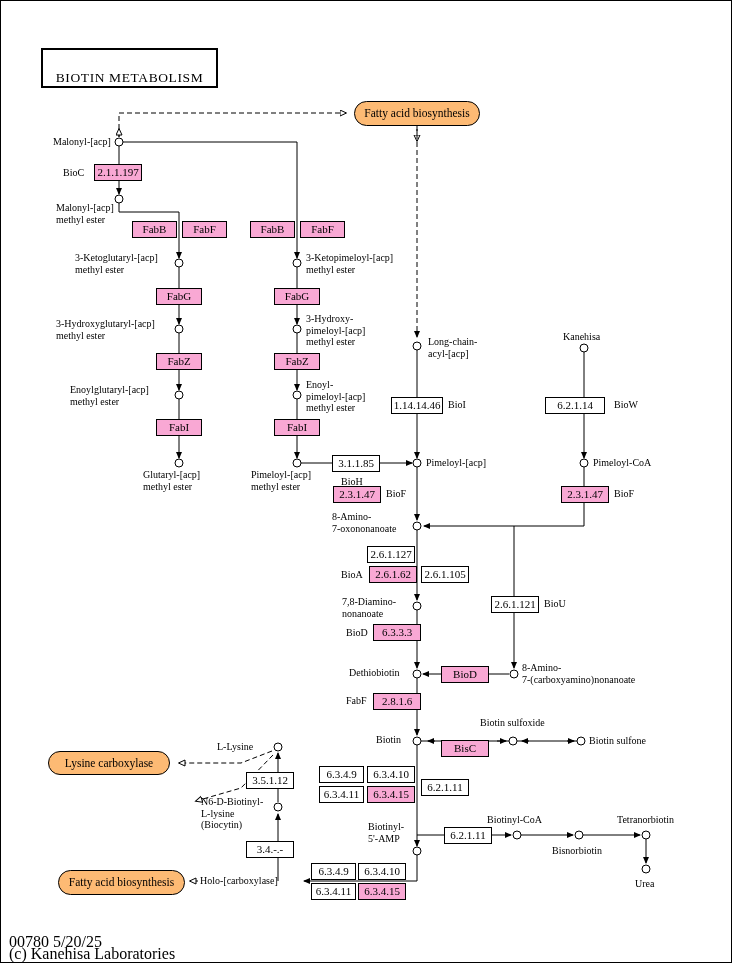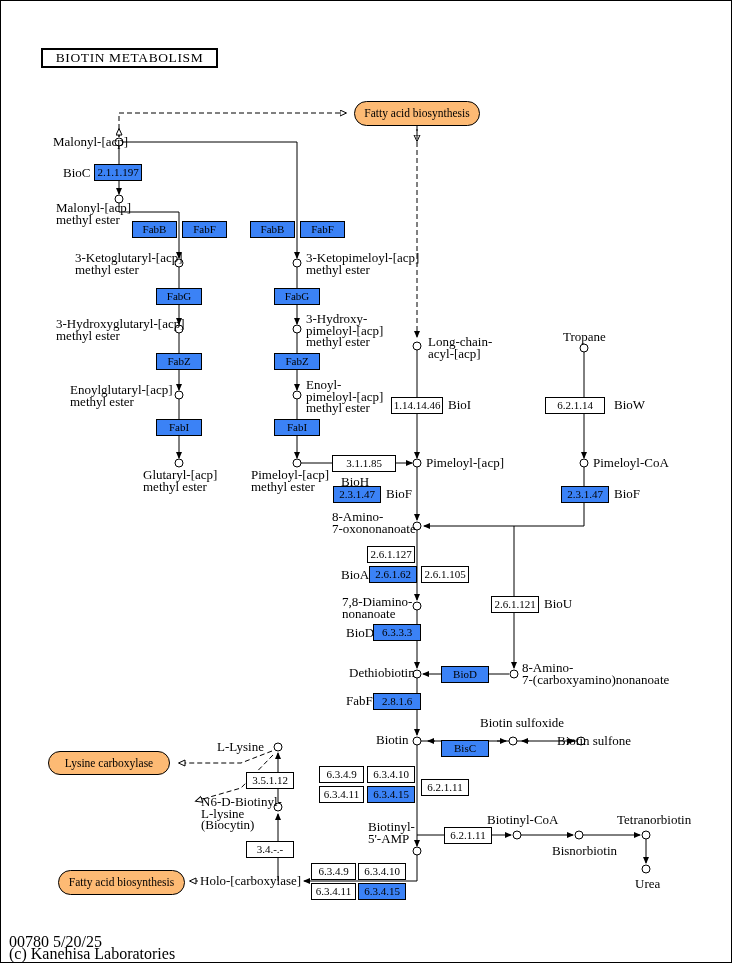--- a/index.html
+++ b/index.html
@@ -1,29 +1,29 @@
 <!DOCTYPE html>
 <html><head>
 <meta charset="utf-8">
 <style>
   *{margin:0;padding:0;box-sizing:border-box}
   html,body{background:#fff}
   #map{position:relative;width:732px;height:963px;background:#fff;border:1px solid #000;
        font-family:"Liberation Serif",serif;color:#000;overflow:hidden}
   #wires{position:absolute;left:0;top:0}
-  .t{position:absolute;font-size:13px;line-height:11.5px;white-space:pre-line}
+  .t{position:absolute;font-size:10px;line-height:11.5px;white-space:pre-line}
   .ec{position:absolute;height:17px;border:1px solid #000;background:#fff;
       font-size:11px;line-height:15px;text-align:center;overflow:hidden}
-  .ec.g{background:#3b82f6}
+  .ec.g{background:#f9a8d4}
   .rl{position:absolute;border:1px solid #000;border-radius:13px;background:#fdba74;
       display:flex;align-items:center;justify-content:center;
       font-size:11.5px;line-height:12.5px;text-align:center;white-space:pre-line}
   .rl.left{justify-content:flex-start;text-align:left;padding-left:8px}
-  #title-box{position:absolute;left:40px;top:47px;width:177px;height:20px;border:2px solid #000;
-      display:flex;align-items:flex-start;justify-content:center;font-size:13.5px;letter-spacing:.6px}
+  #title-box{position:absolute;left:40px;top:47px;width:177px;height:40px;border:2px solid #000;
+      display:flex;align-items:flex-end;justify-content:center;font-size:13.5px;letter-spacing:.6px}
   .ft{position:absolute;font-size:16px}
 </style>
 </head>
 <body>
 
 <div id="map">
 
   <svg id="wires" width="732" height="963">
     <defs>
       <marker id="ma" markerWidth="9" markerHeight="9" refX="6" refY="3" orient="auto" markerUnits="userSpaceOnUse">
@@ -123,21 +123,21 @@
   <div class="ec g" style="left:131px;top:220px;width:45px">FabB</div>
   <div class="ec g" style="left:181px;top:220px;width:45px">FabF</div>
   <div class="ec g" style="left:249px;top:220px;width:45px">FabB</div>
   <div class="ec g" style="left:299px;top:220px;width:45px">FabF</div>
   <div class="ec g" style="left:155px;top:287px;width:46px">FabG</div>
   <div class="ec g" style="left:273px;top:287px;width:46px">FabG</div>
   <div class="ec g" style="left:155px;top:352px;width:46px">FabZ</div>
   <div class="ec g" style="left:273px;top:352px;width:46px">FabZ</div>
   <div class="ec g" style="left:155px;top:418px;width:46px">FabI</div>
   <div class="ec g" style="left:273px;top:418px;width:46px">FabI</div>
-  <div class="ec" style="left:331px;top:454px;width:64px">3.1.1.85</div>
+  <div class="ec" style="left:331px;top:454px;width:48px">3.1.1.85</div>
   <div class="ec" style="left:390px;top:396px;width:52px">1.14.14.46</div>
   <div class="ec" style="left:544px;top:396px;width:60px">6.2.1.14</div>
   <div class="ec g" style="left:332px;top:485px;width:48px">2.3.1.47</div>
   <div class="ec g" style="left:560px;top:485px;width:48px">2.3.1.47</div>
   <div class="ec" style="left:366px;top:545px;width:48px">2.6.1.127</div>
   <div class="ec g" style="left:368px;top:565px;width:48px">2.6.1.62</div>
   <div class="ec" style="left:420px;top:565px;width:48px">2.6.1.105</div>
   <div class="ec" style="left:490px;top:595px;width:48px">2.6.1.121</div>
   <div class="ec g" style="left:372px;top:623px;width:48px">6.3.3.3</div>
   <div class="ec g" style="left:440px;top:665px;width:48px">BioD</div>
@@ -183,33 +183,33 @@
   <div class="t" style="left:305px;top:312px">3-Hydroxy-
 pimeloyl-[acp]
 methyl ester</div>
   <div class="t" style="left:305px;top:378px">Enoyl-
 pimeloyl-[acp]
 methyl ester</div>
   <div class="t" style="left:250px;top:468px">Pimeloyl-[acp]
 methyl ester</div>
   <div class="t" style="left:427px;top:335px">Long-chain-
 acyl-[acp]</div>
-  <div class="t" style="left:562px;top:330px">Tropane</div>
+  <div class="t" style="left:562px;top:330px">Kanehisa</div>
   <div class="t" style="left:425px;top:456px">Pimeloyl-[acp]</div>
   <div class="t" style="left:592px;top:456px">Pimeloyl-CoA</div>
   <div class="t" style="left:331px;top:510px">8-Amino-
 7-oxononanoate</div>
   <div class="t" style="left:341px;top:595px">7,8-Diamino-
 nonanoate</div>
   <div class="t" style="left:521px;top:661px">8-Amino-
 7-(carboxyamino)nonanoate</div>
   <div class="t" style="left:348px;top:666px">Dethiobiotin</div>
   <div class="t" style="left:375px;top:733px">Biotin</div>
   <div class="t" style="left:479px;top:716px">Biotin sulfoxide</div>
-  <div class="t" style="left:556px;top:734px">Biotin sulfone</div>
+  <div class="t" style="left:588px;top:734px">Biotin sulfone</div>
   <div class="t" style="left:216px;top:740px">L-Lysine</div>
   <div class="t" style="left:200px;top:795px">N6-D-Biotinyl-
 L-lysine
 (Biocytin)</div>
   <div class="t" style="left:367px;top:820px">Biotinyl-
 5'-AMP</div>
   <div class="t" style="left:486px;top:813px">Biotinyl-CoA</div>
   <div class="t" style="left:551px;top:844px">Bisnorbiotin</div>
   <div class="t" style="left:616px;top:813px">Tetranorbiotin</div>
   <div class="t" style="left:634px;top:877px">Urea</div>

